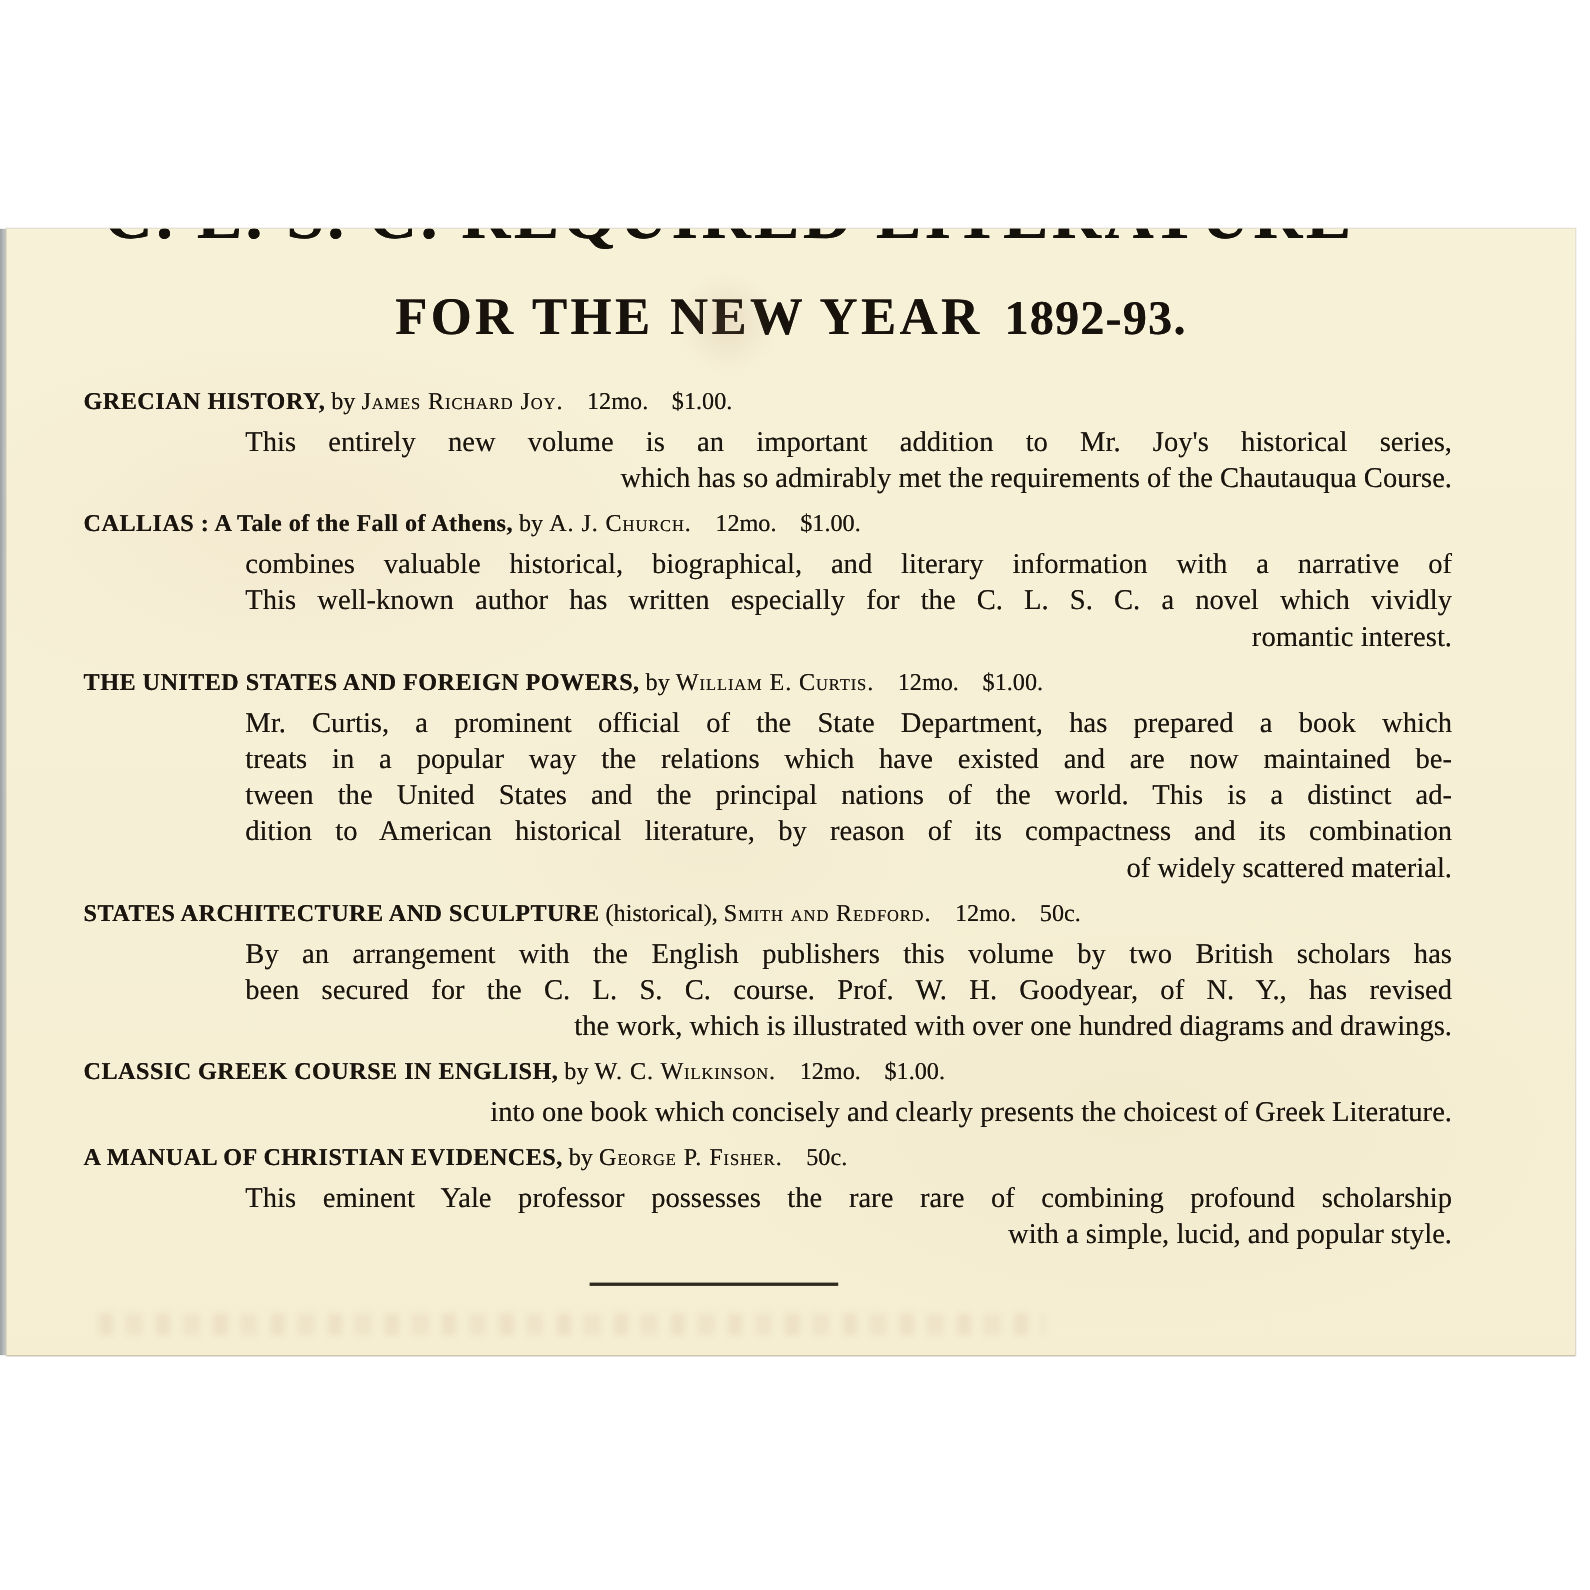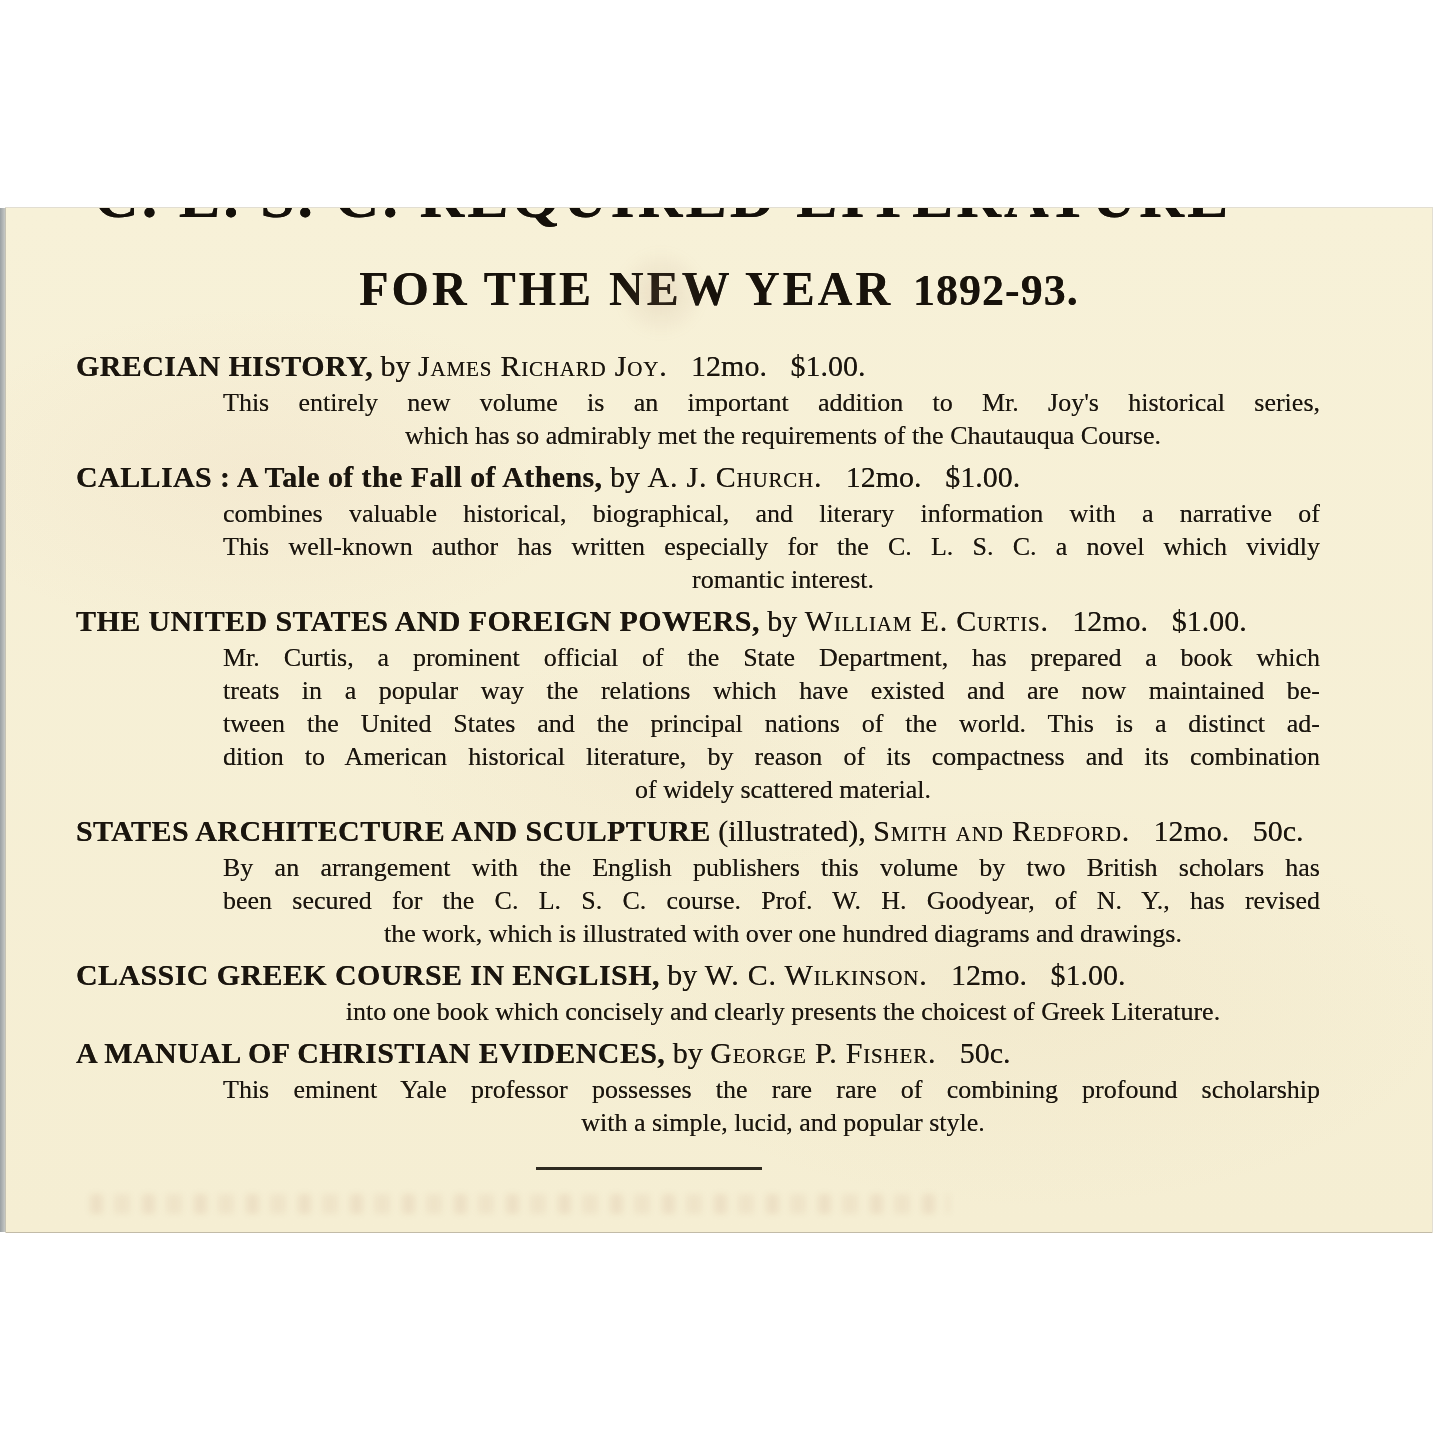--- a/index.html
+++ b/index.html
@@ -45,34 +45,34 @@
   .subtitle{
     margin-top:30px;text-align:center;font-weight:700;
     font-size:48px;line-height:50px;letter-spacing:3px;color:#17120b;
     text-shadow:0 0 0.6px rgba(23,18,11,0.85);
   }
   .subtitle .year{margin-left:20px;font-size:44px;letter-spacing:1px;margin-top:20px;}
   .entries{margin-top:30px;}
   .entry{padding-left:70px;padding-right:112px;}
   .entry + .entry{margin-top:5px;}
   .title-line{
-    font-size:30px;line-height:40px;white-space:nowrap;
+    font-size:22px;line-height:40px;white-space:nowrap;
     text-shadow:0 0 0.5px rgba(26,21,14,0.8);
   }
   .t-bold{font-weight:700;letter-spacing:0.4px;}
   .t-mid{font-weight:400;}
   .t-author{font-variant:small-caps;font-weight:400;letter-spacing:0.8px;}
   .t-size{margin-left:16px;}
   .t-price{margin-left:16px;}
   .desc{
     margin-left:147px;font-size:26px;line-height:33px;
     text-shadow:0 0 0.4px rgba(26,21,14,0.7);
   }
   .desc .j{text-align:justify;text-align-last:justify;}
-  .desc .last{text-align:center;margin-left:23px;}
+  .desc .last{text-align:right;margin-left:23px;}
   .rule-divider{
     margin-top:28px;margin-left:530px;width:226px;height:0;
     border-top:3px solid #2e2a20;
   }
   
   .ghost{
     position:absolute;left:84px;top:986px;width:860px;height:20px;
     background:repeating-linear-gradient(90deg,
       rgba(186,138,108,0.30) 0 13px, transparent 13px 24px,
       rgba(186,138,108,0.22) 24px 40px, transparent 40px 52px);
@@ -147,21 +147,21 @@
         <div class="j">treats in a popular way the relations which have existed and are now maintained be-</div>
         <div class="j">tween the United States and the principal nations of the world. This is a distinct ad-</div>
         <div class="j">dition to American historical literature, by reason of its compactness and its combination</div>
         <div class="last">of widely scattered material.</div>
       </div>
     </div>
 
     <div class="entry">
       <div class="title-line">
         <span class="t-bold">STATES ARCHITECTURE AND SCULPTURE</span>
-        <span class="t-mid">(illustrated),</span>
+        <span class="t-mid">(historical),</span>
         <span class="t-author">Smith and Redford.</span>
         <span class="t-size">12mo.</span>
         <span class="t-price">50c.</span>
       </div>
       <div class="desc">
         <div class="j">By an arrangement with the English publishers this volume by two British scholars has</div>
         <div class="j">been secured for the C. L. S. C. course. Prof. W. H. Goodyear, of N. Y., has revised</div>
         <div class="last">the work, which is illustrated with over one hundred diagrams and drawings.</div>
       </div>
     </div>

